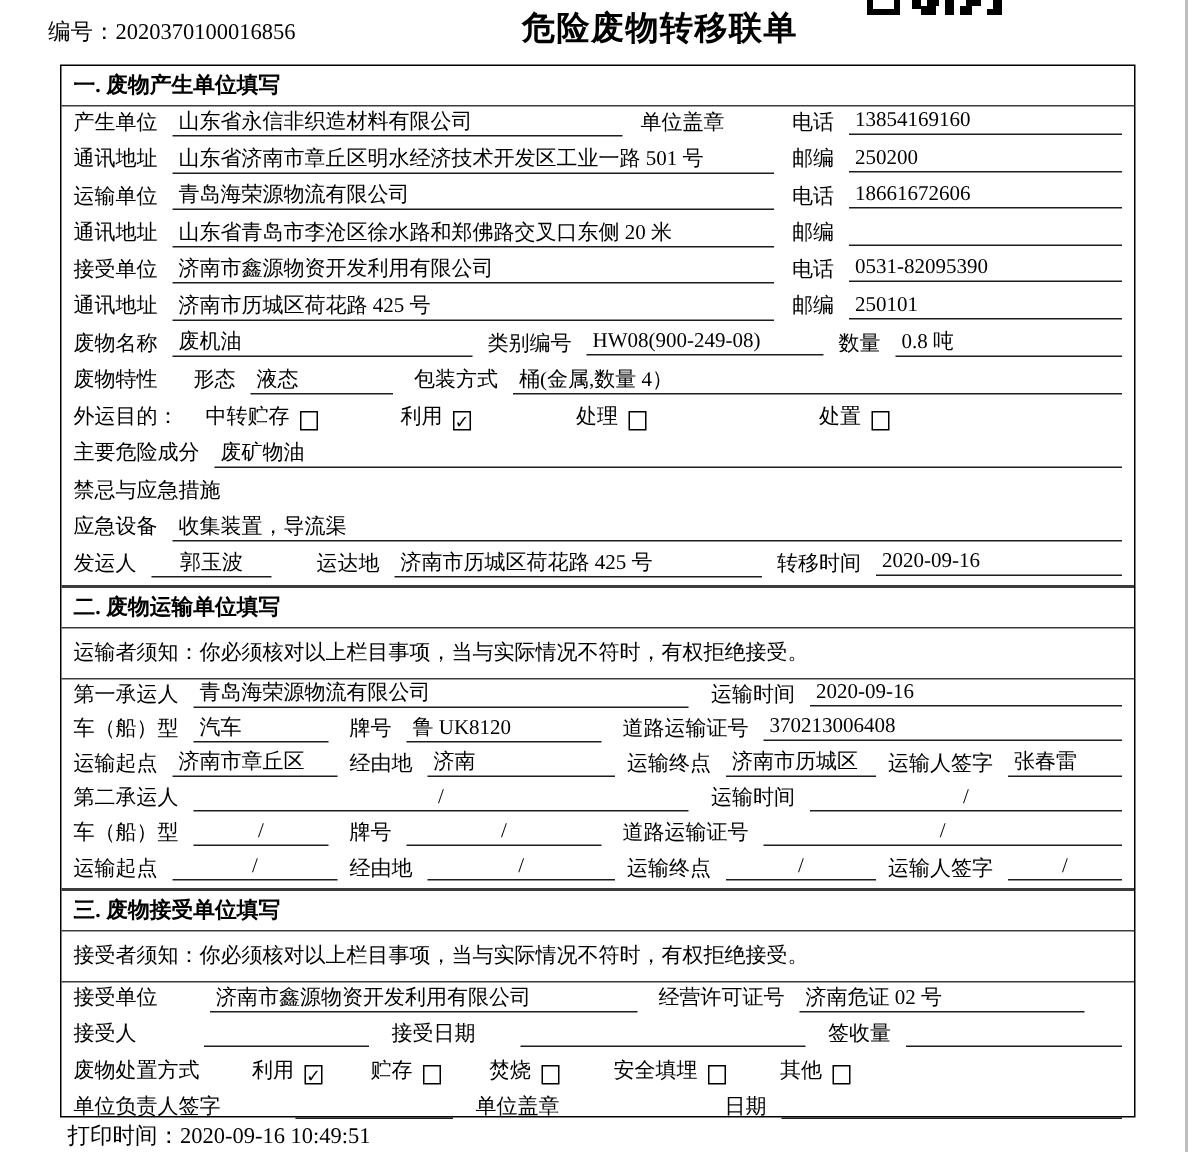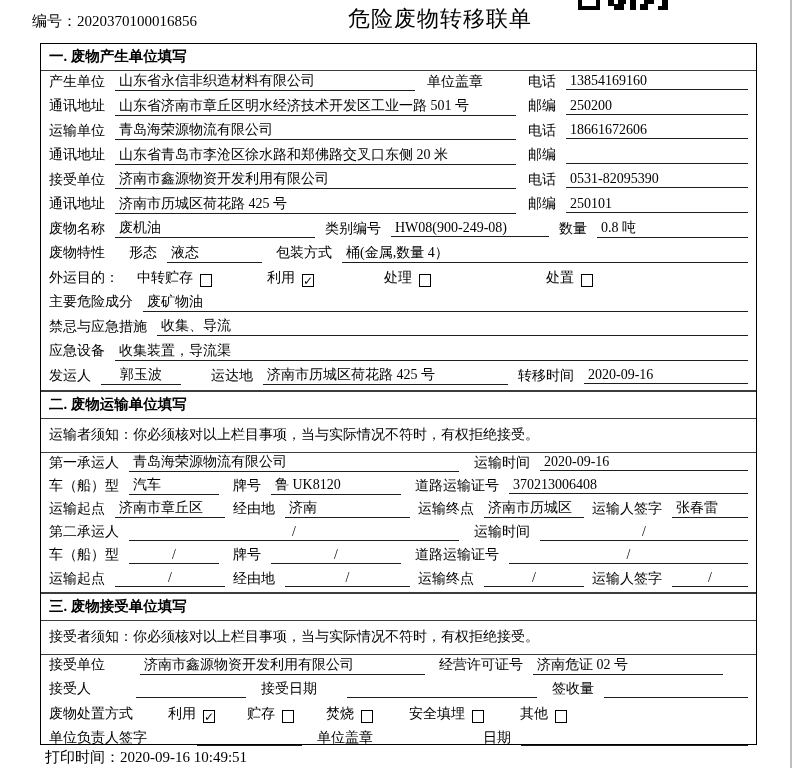--- a/index.html
+++ b/index.html
@@ -2,21 +2,21 @@
 <html><head>
 <meta charset="utf-8">
 <style>
   html,body{margin:0;padding:0;background:#ffffff;}
   body{width:796px;height:768px;overflow:hidden;position:relative;
        font-family:"Liberation Serif","DejaVu Serif",serif;color:#000;}
   .page{position:absolute;inset:0;background:#fff;}
 
   .serial{position:absolute;left:32px;top:12px;font-size:15px;white-space:nowrap;}
   .doc-title{position:absolute;left:240px;top:4px;width:400px;text-align:center;
-             font-size:22px;font-weight:normal;letter-spacing:1px;}
+             font-size:22px;font-weight:bold;letter-spacing:1px;}
   .qr-frag{position:absolute;left:578px;top:0;width:90px;height:10px;}
   .edge-line{position:absolute;left:790px;top:0;width:2px;height:768px;background:#bfbfbf;}
 
   .form{position:absolute;left:40px;top:43px;width:717px;height:702px;
         border:1px solid #000000;box-sizing:border-box;background:#fff;font-size:14px;}
 
   .sec-header{font-weight:bold;font-size:14.5px;padding:3px 8px;height:20px;
               border-bottom:1.4px solid #3c3c3c;box-sizing:content-box;}
   .sec-top{border-top:2px solid #3c3c3c;}
   .note-row{height:34px;display:flex;align-items:center;padding:0 8px;
@@ -151,21 +151,20 @@
         </span>
       </div>
 
       <div class="row">
         <span class="lbl">主要危险成分</span>
         <span class="val grow">废矿物油</span>
       </div>
 
       <div class="row">
         <span class="lbl">禁忌与应急措施</span>
-        <span class="val grow">收集、导流</span>
       </div>
 
       <div class="row">
         <span class="lbl">应急设备</span>
         <span class="val grow">收集装置，导流渠</span>
       </div>
 
       <div class="row">
         <span class="lbl">发运人</span>
         <span class="val ctr" style="width:80px">郭玉波</span>

